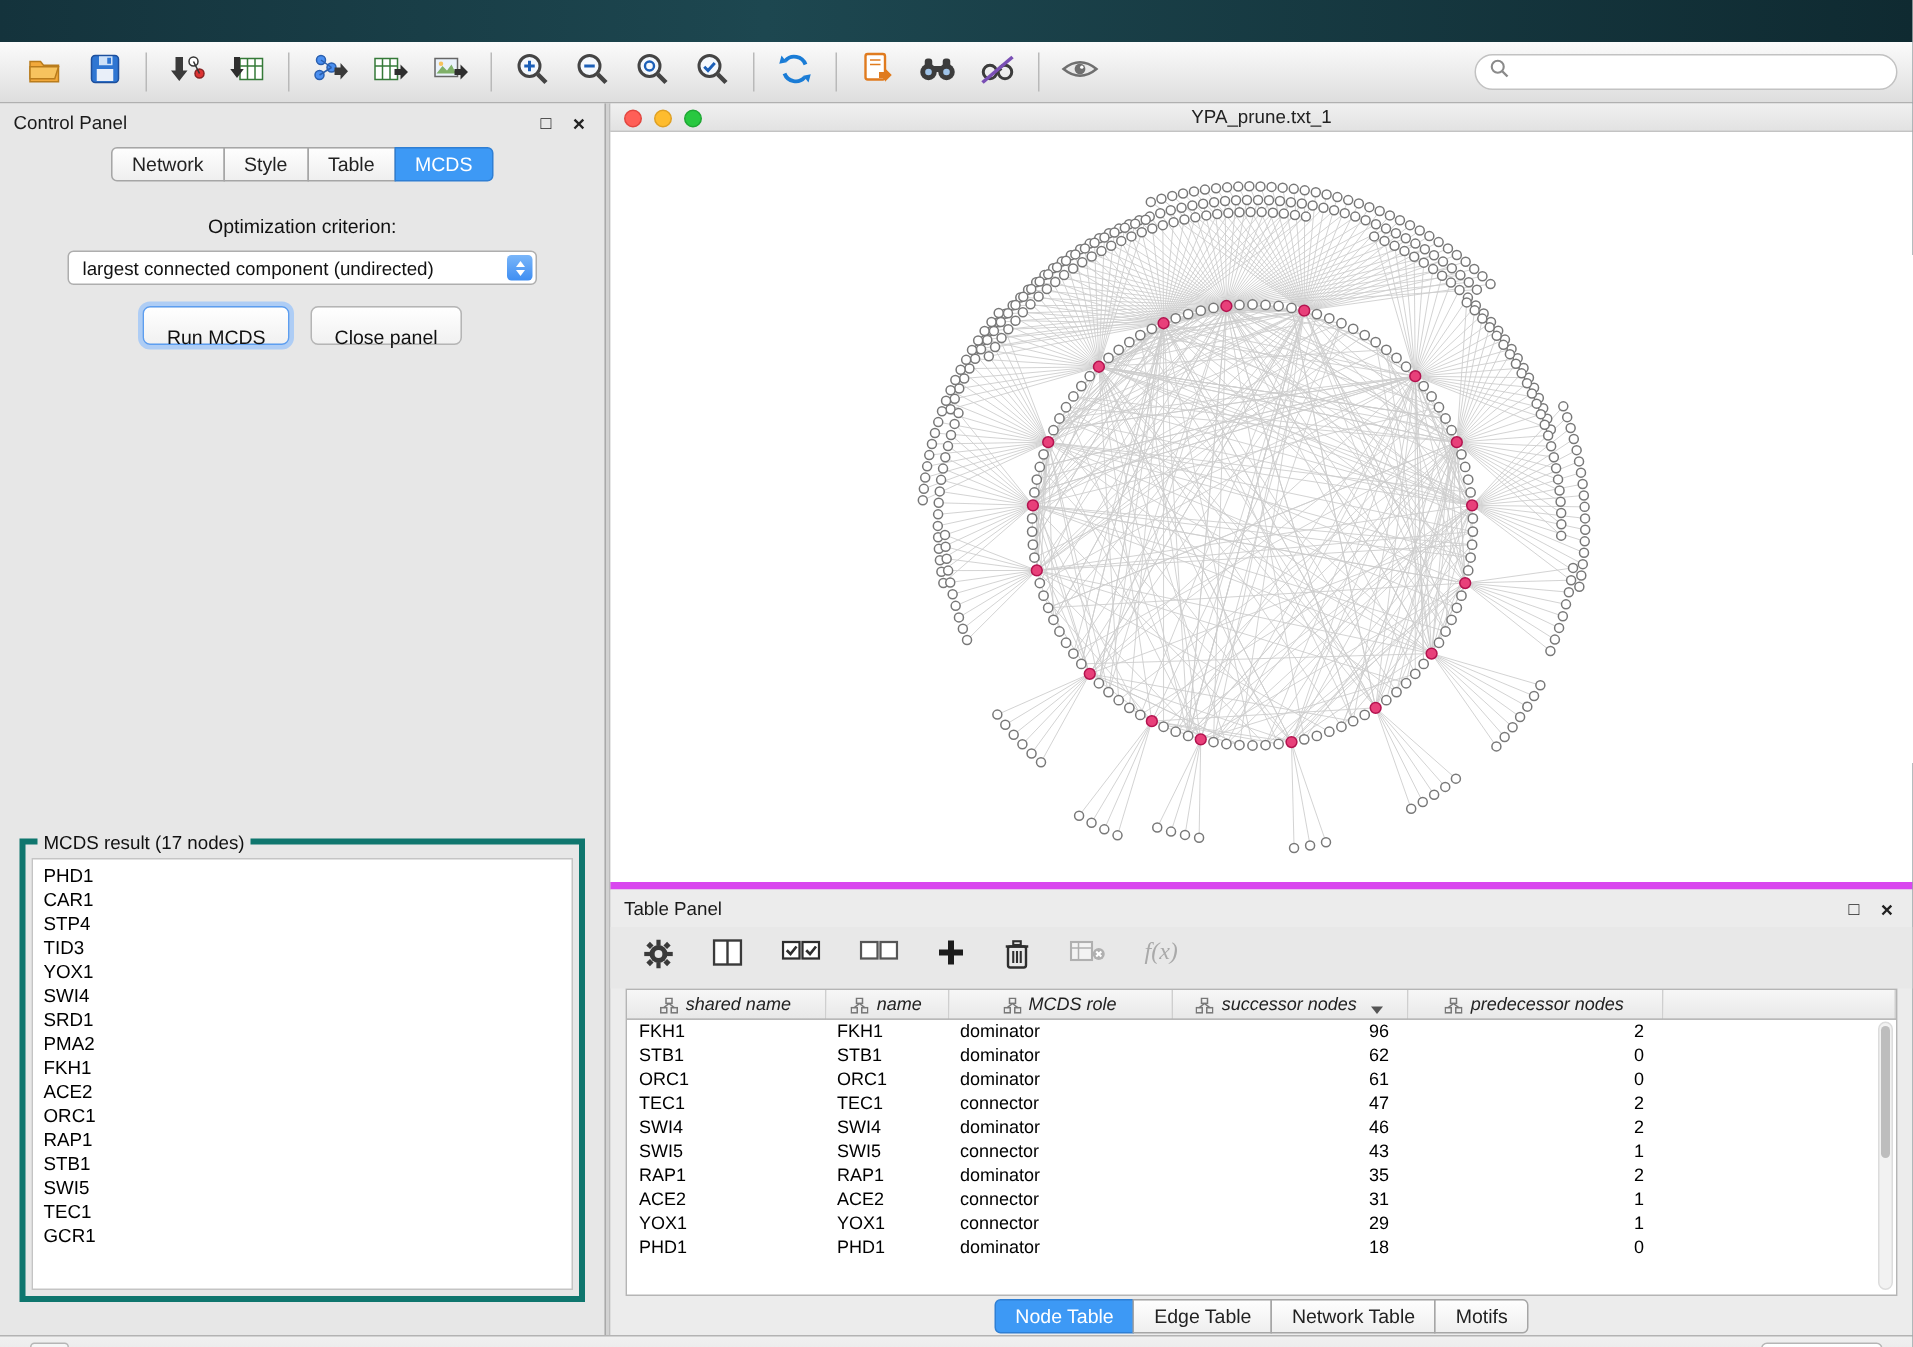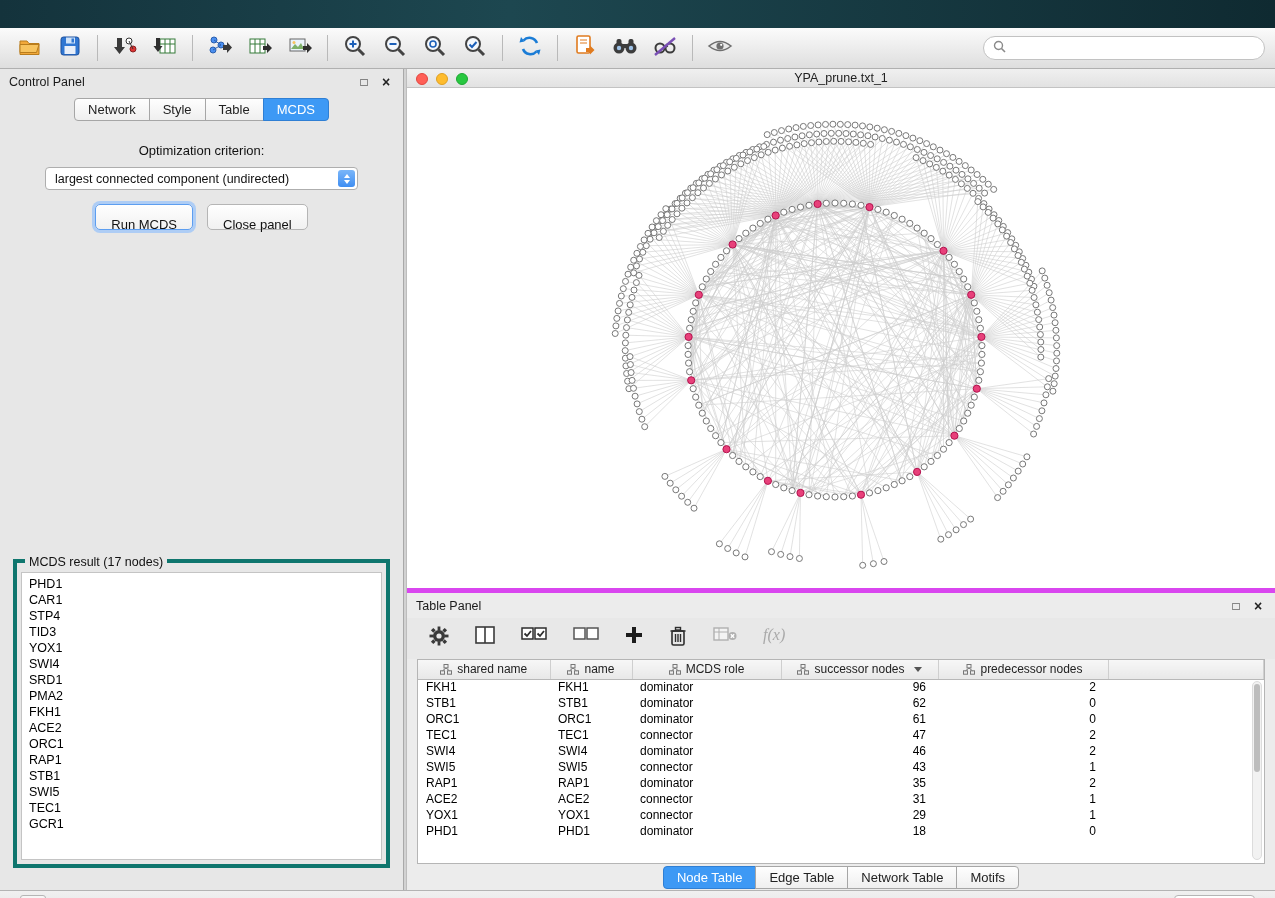--- a/index.html
+++ b/index.html
@@ -57,21 +57,21 @@
   .net-canvas svg { position:absolute; inset:0; }
 
   
   .table-panel { flex:1; display:flex; flex-direction:column; background:#ececec; min-height:0; }
   .tp-toolbar { height:41px; flex:0 0 41px; background:#e8e8e8; display:flex; align-items:center; padding:0 22px; gap:26px; }
   .tp-icon { display:flex; align-items:flex-start; justify-content:center; height:26px; cursor:default; }
   .fx-label { font-family:"Liberation Serif", serif; font-style:italic; font-size:16px; color:#a9a9a9; }
   .tp-table-wrap { flex:1; margin:0 10px; background:#fff; border:1px solid #b5b5b5; overflow:hidden; position:relative; min-height:0; }
   table.node-table { border-collapse:collapse; width:100%; table-layout:fixed; }
   .node-table th { height:19px; font-weight:normal; font-size:12px; color:#222; background:linear-gradient(#f7f7f7,#e8e8e8); border-right:1px solid #cfcfcf; border-bottom:1px solid #b8b8b8; padding:0 4px; white-space:nowrap; overflow:hidden; }
-  .th-inner { display:flex; align-items:center; justify-content:center; gap:5px; }
+  .th-inner { display:flex; align-items:flex-end; justify-content:center; gap:5px;font-style:italic; }
   .node-table td { height:16px; font-size:12px; color:#000; padding:0 8px; white-space:nowrap; overflow:hidden; }
   .node-table td.num { text-align:right; padding-right:12px; }
   .sort-tri { width:0; height:0; border-left:4px solid transparent; border-right:4px solid transparent; border-top:5px solid #555; margin-left:4px; }
   .vscroll { position:absolute; top:21px; right:2px; bottom:3px; width:10px; background:#f2f2f2; border:1px solid #dcdcdc; border-radius:5px; }
   .vscroll .thumb { position:absolute; top:2px; left:1px; width:6px; height:88px; background:#bdbdbd; border-radius:4px; }
   .tp-tabs { height:26px; flex:0 0 26px; display:flex; justify-content:center; align-items:center; }
 
   
   .status-bar { height:29px; flex:0 0 29px; background:linear-gradient(#f0f0f0,#e3e3e3); border-top:1px solid #b3b3b3; display:flex; align-items:center; padding:0 20px; }
   .hamburger-btn { width:26px; height:20px; border:1px solid #b5b5b5; border-radius:3px; background:#f6f6f6; display:flex; flex-direction:column; justify-content:center; gap:2px; padding:0 5px; cursor:default; }

